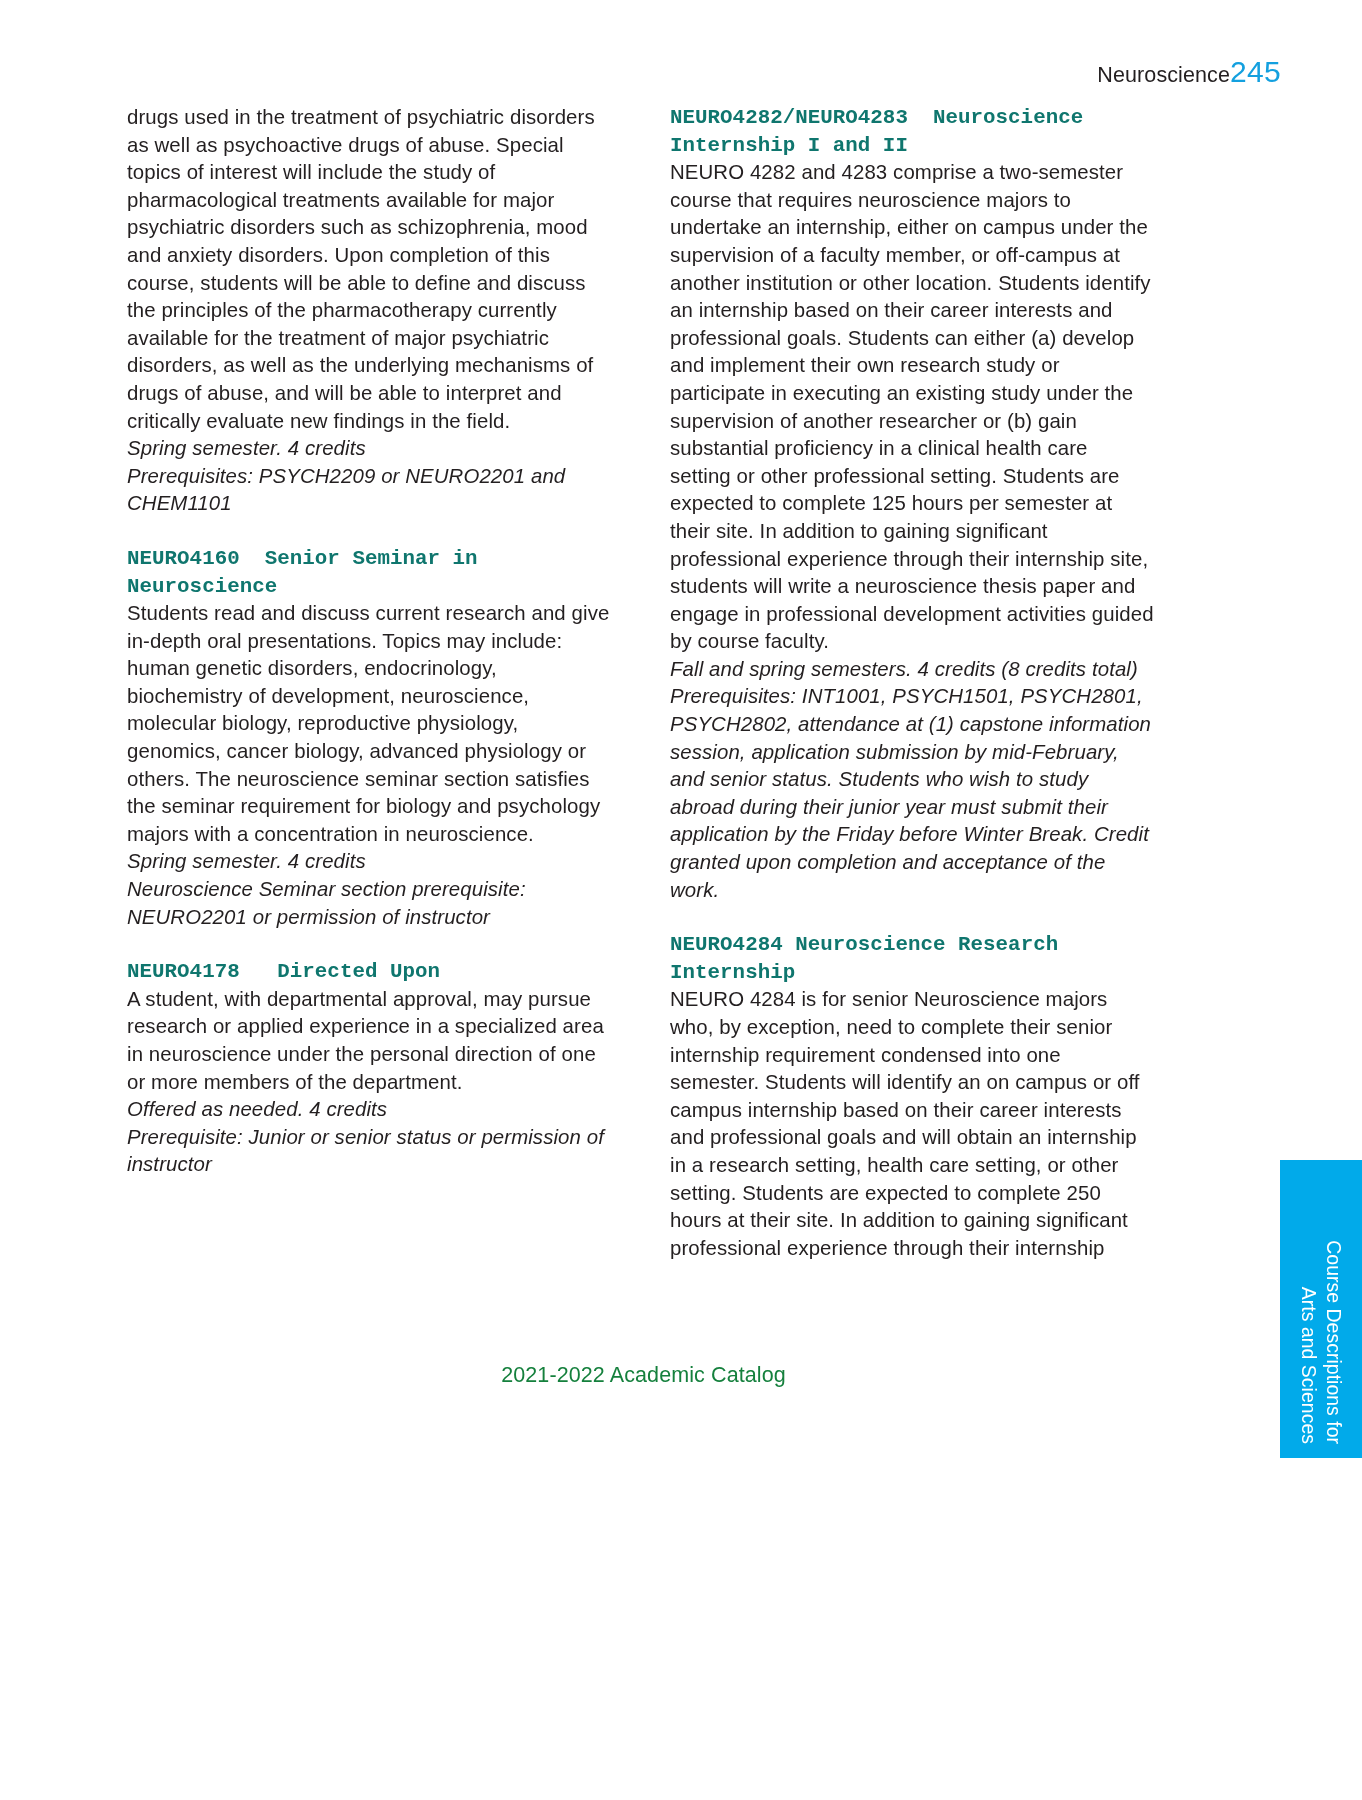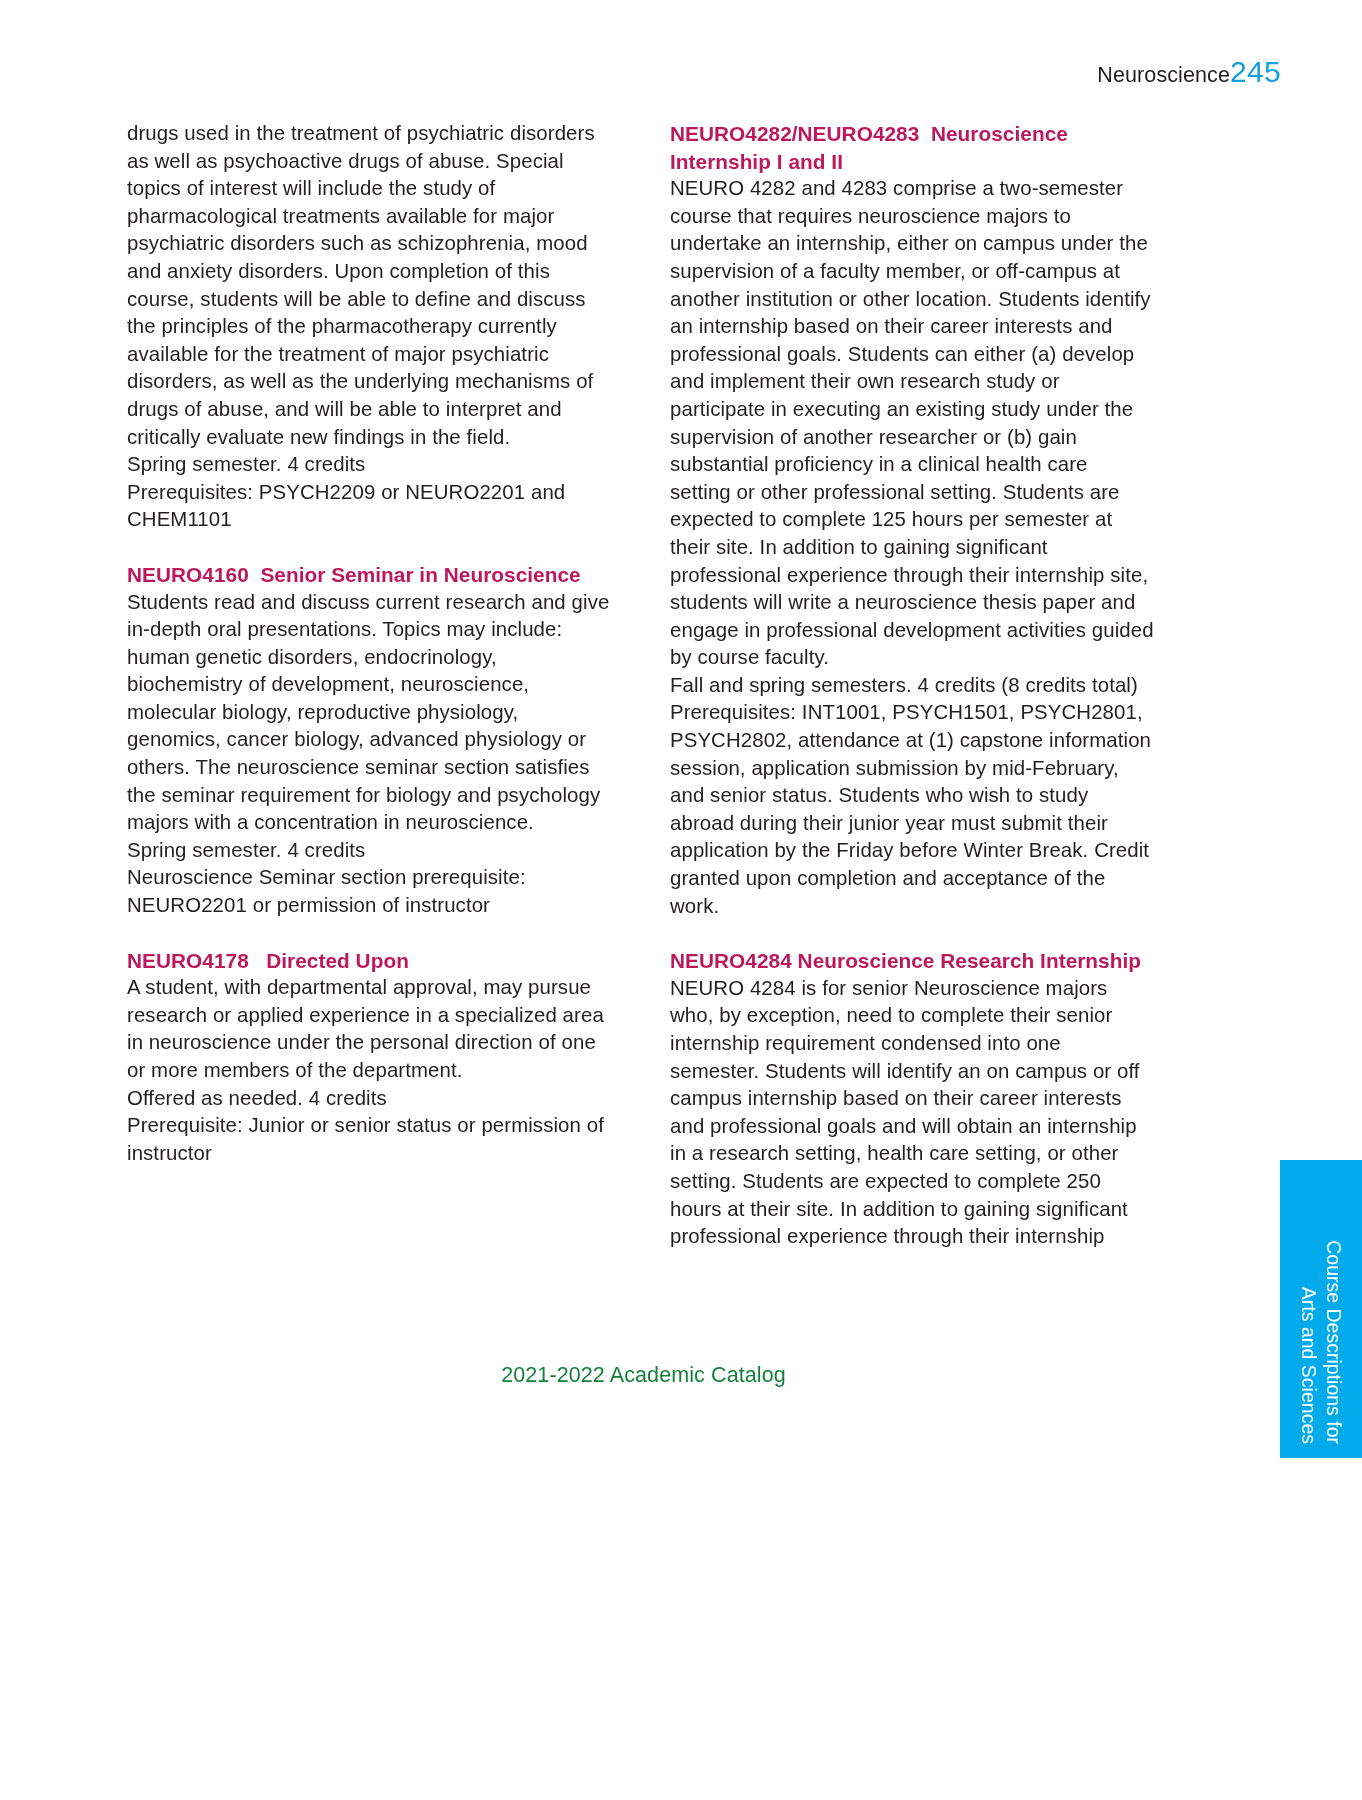--- a/index.html
+++ b/index.html
@@ -44,21 +44,21 @@
     color: #13a0df;
     font-weight: 400;
     width: 132px;
     text-align: left;
     letter-spacing: 0.3px;
   }
 
   
   .columns {
     position: absolute;
-    top: 120px;
+    top: 104px;
     left: 127px;
     width: 1027px;
     display: flex;
     gap: 59px;
   }
   .col {
     width: 484px;
   }
 
   p.body, p.ital, h3.course-heading {
@@ -66,27 +66,29 @@
     padding: 0;
   }
   p.body, p.ital {
     font-size: 20.4px;
     line-height: 27.6px;
     letter-spacing: 0.005em;
     color: #231f20;
     font-weight: 400;
   }
   p.ital {
+    font-style: italic;
   }
   h3.course-heading {
     font-size: 20.8px;
     line-height: 27.6px;
     font-weight: 700;
-    color: #be185d;
+    color: #0f766e;
     letter-spacing: 0.002em;
+    font-family: Liberation Mono, monospace;
   }
   .gap-before-heading {
     margin-top: 27px !important;
   }
   .heading-sp { white-space: pre; }
 
   
   .side-tab {
     position: absolute;
     right: 0;

